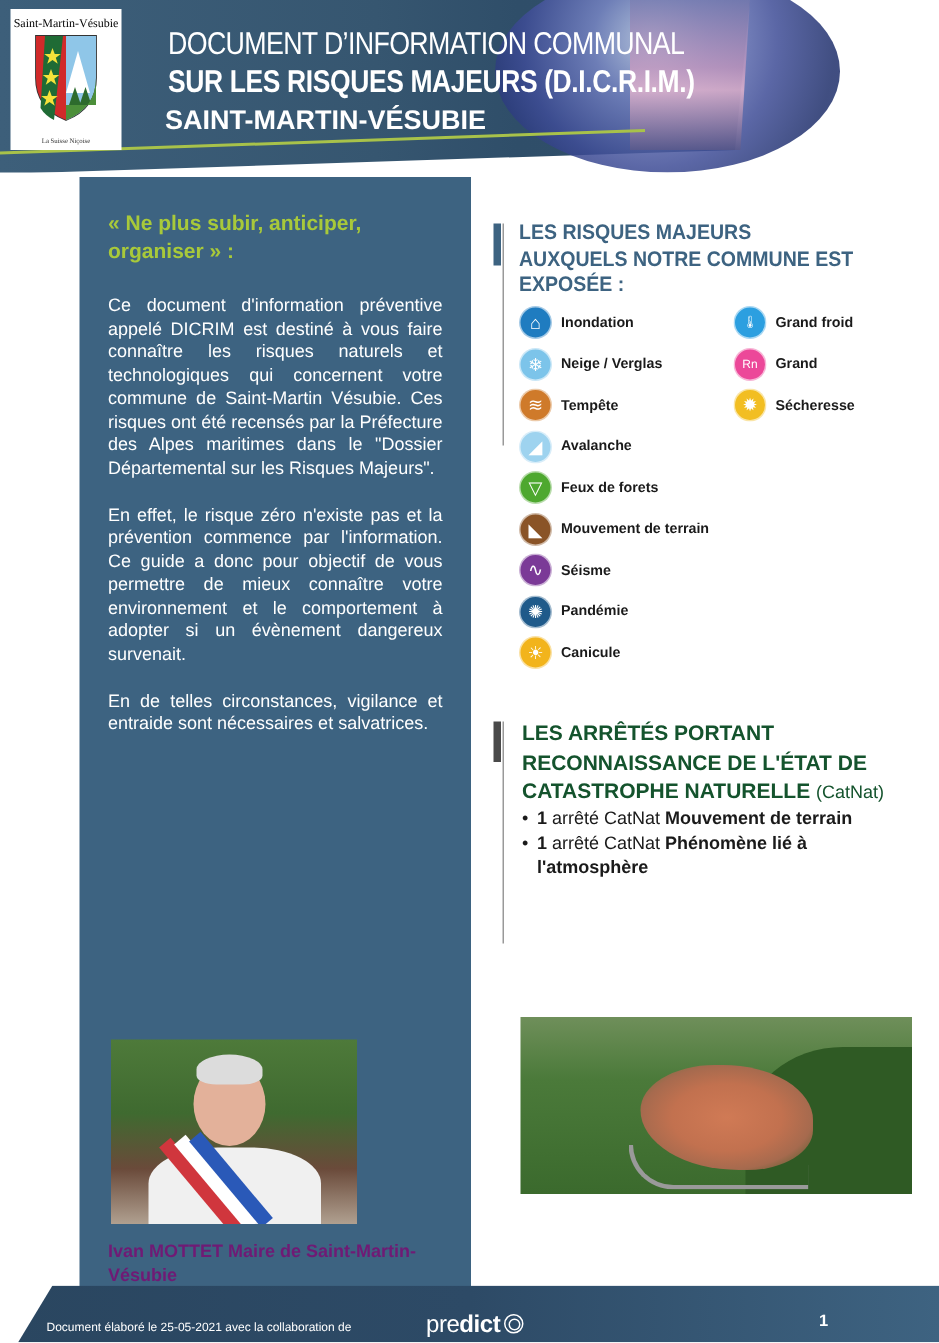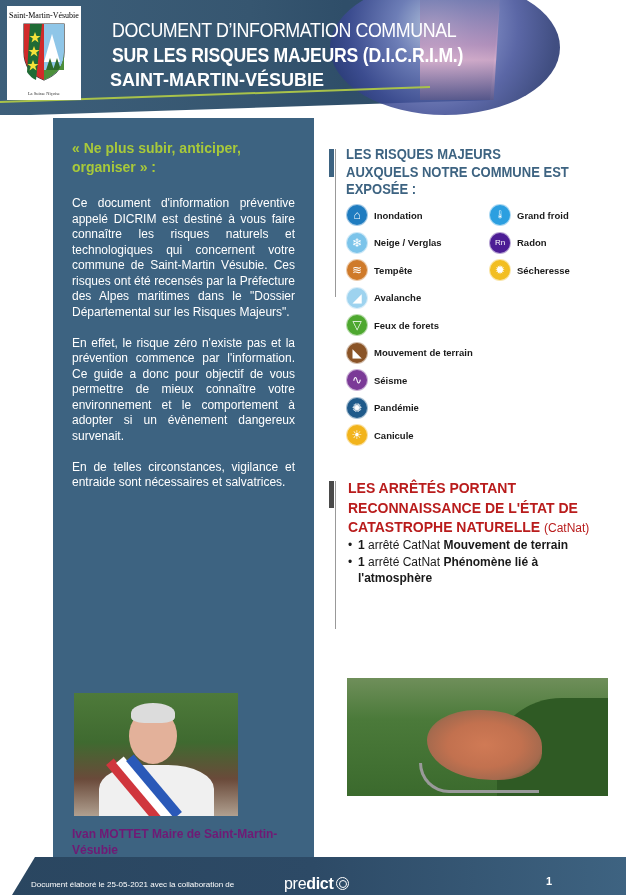--- a/index.html
+++ b/index.html
@@ -121,21 +121,21 @@
   }
   .risk .ico {
     width: 22px; height: 22px; border-radius: 50%; display: flex; align-items: center; justify-content: center;
     color: #fff; font-size: 12px; line-height: 1; flex-shrink: 0; border: 1.5px solid rgba(255,255,255,0.6);
   }
   .risk .lbl {
     margin-left: 6px; font-size: 9.5px; font-weight: bold; color: #1a1a1a; white-space: nowrap;
   }
   .catnat-title {
     position: absolute; left: 348px; top: 479px; width: 270px;
-    font-size: 14px; font-weight: bold; color: #b91c1c; line-height: 19.5px;
+    font-size: 14px; font-weight: bold; color: #14532d; line-height: 19.5px;
   }
   .catnat-title .small { font-weight: normal; font-size: 12px; }
   .catnat-list {
     position: absolute; left: 346px; top: 537px; width: 250px; list-style: none;
     font-size: 12px; color: #1a1a1a; line-height: 16.5px;
   }
   .catnat-list li { padding-left: 12px; position: relative; }
   .catnat-list li::before { content: "•"; position: absolute; left: 2px; top: 0; }
   .catnat-list b { font-weight: bold; }
 
@@ -268,22 +268,22 @@
     </div>
     <div class="risk" style="left: 346px; top: 423px;">
       <span class="ico" style="background: rgb(242, 180, 28); font-size: 12px;">☀</span>
       <span class="lbl">Canicule</span>
     </div>
     <div class="risk" style="left: 489px; top: 203px;">
       <span class="ico" style="background: rgb(44, 159, 224); font-size: 8px;">🌡</span>
       <span class="lbl">Grand froid</span>
     </div>
     <div class="risk" style="left: 489px; top: 230.5px;">
-      <span class="ico" style="background: #4c1d95; font-size: 8px;">Rn</span>
-      <span class="lbl">Radon</span>
+      <span class="ico" style="background: #ec4899; font-size: 8px;">Rn</span>
+      <span class="lbl">Grand</span>
     </div>
     <div class="risk" style="left: 489px; top: 258px;">
       <span class="ico" style="background: rgb(242, 190, 34); font-size: 12px;">✹</span>
       <span class="lbl">Sécheresse</span>
     </div>
   </div>
 
 <div class="section-bar" style="left:329px; top:481px; height:27px; background:#4a4a4a;"></div>
 <div class="section-line" style="left:335px; top:481px; height:148px;"></div>
 <div class="catnat-title">

